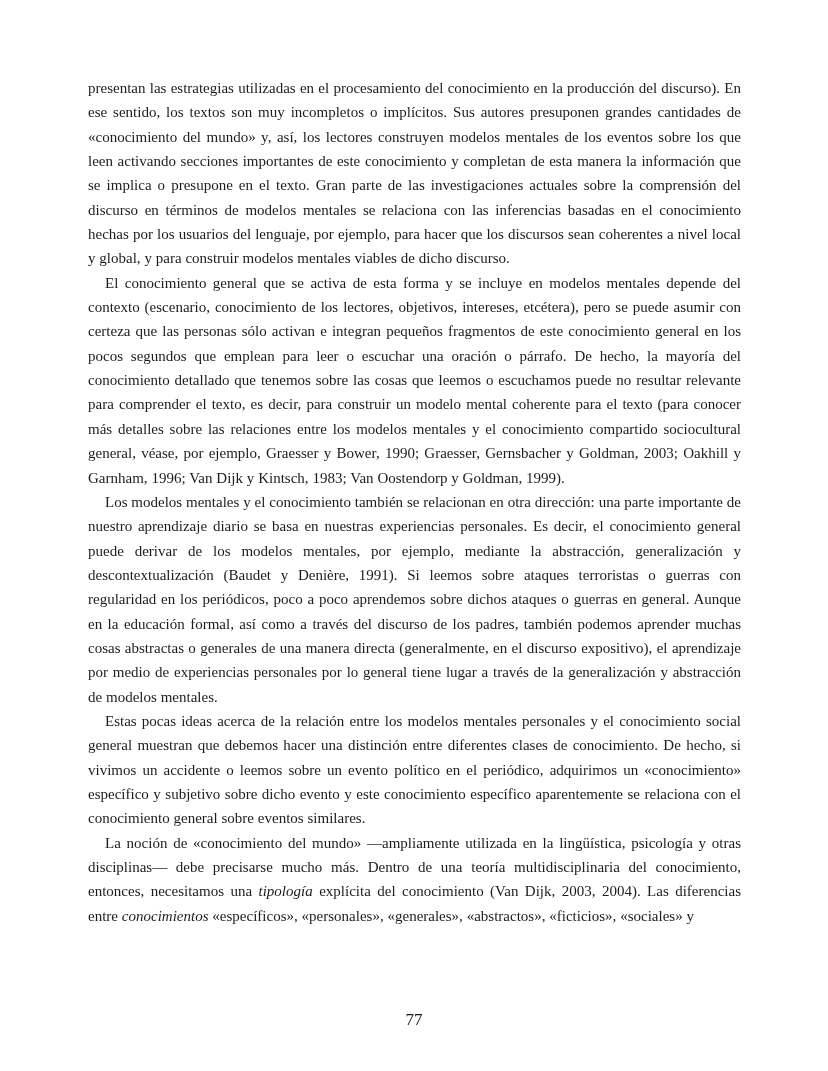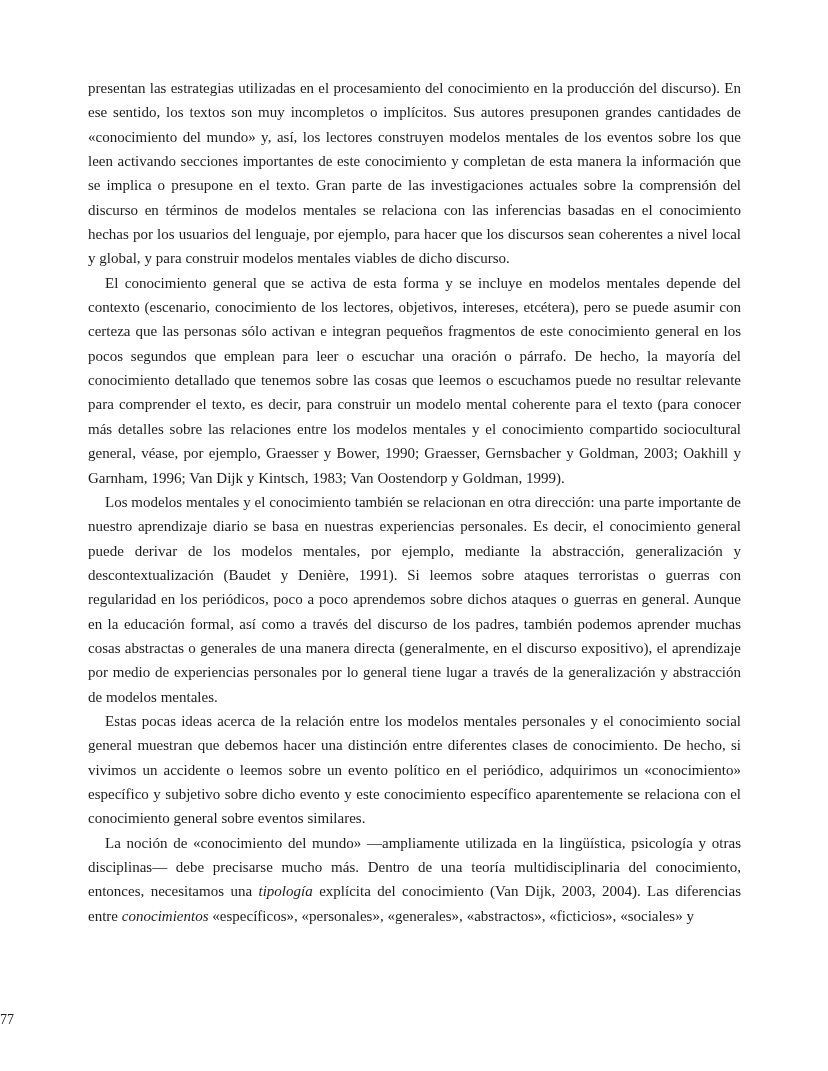--- a/index.html
+++ b/index.html
@@ -52,21 +52,22 @@
 
   .para em,
   .para .it {
   }
 
   .page-number {
     position: absolute;
     left: 0;
     top: 1008px;
     width: 828px;
-    font-size: 14px;
+    text-align: center;
+    font-size: 17px;
     line-height: 24px;
     color: #1c1c1c;
     font-family: "Liberation Serif", "DejaVu Serif", serif;
   }
 </style>
 </head>
 <body>
 
 <div class="page">
 

